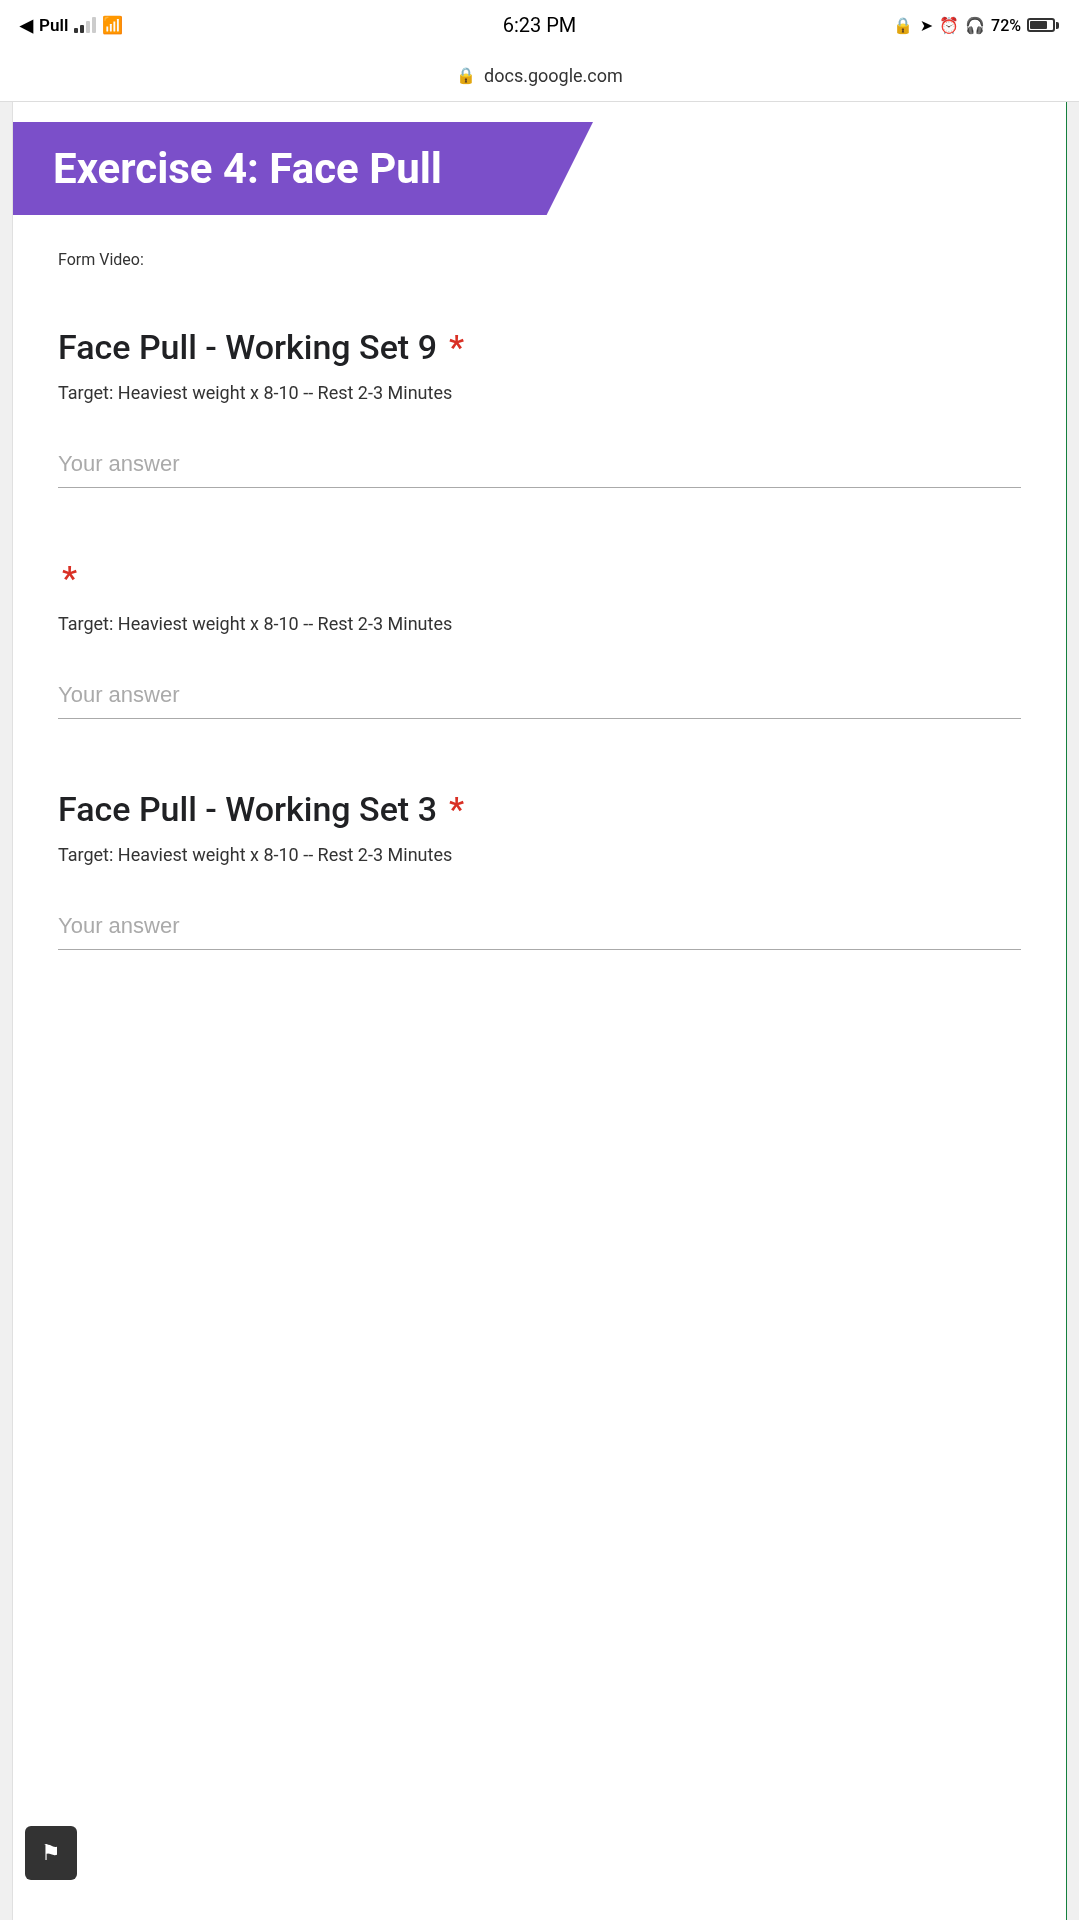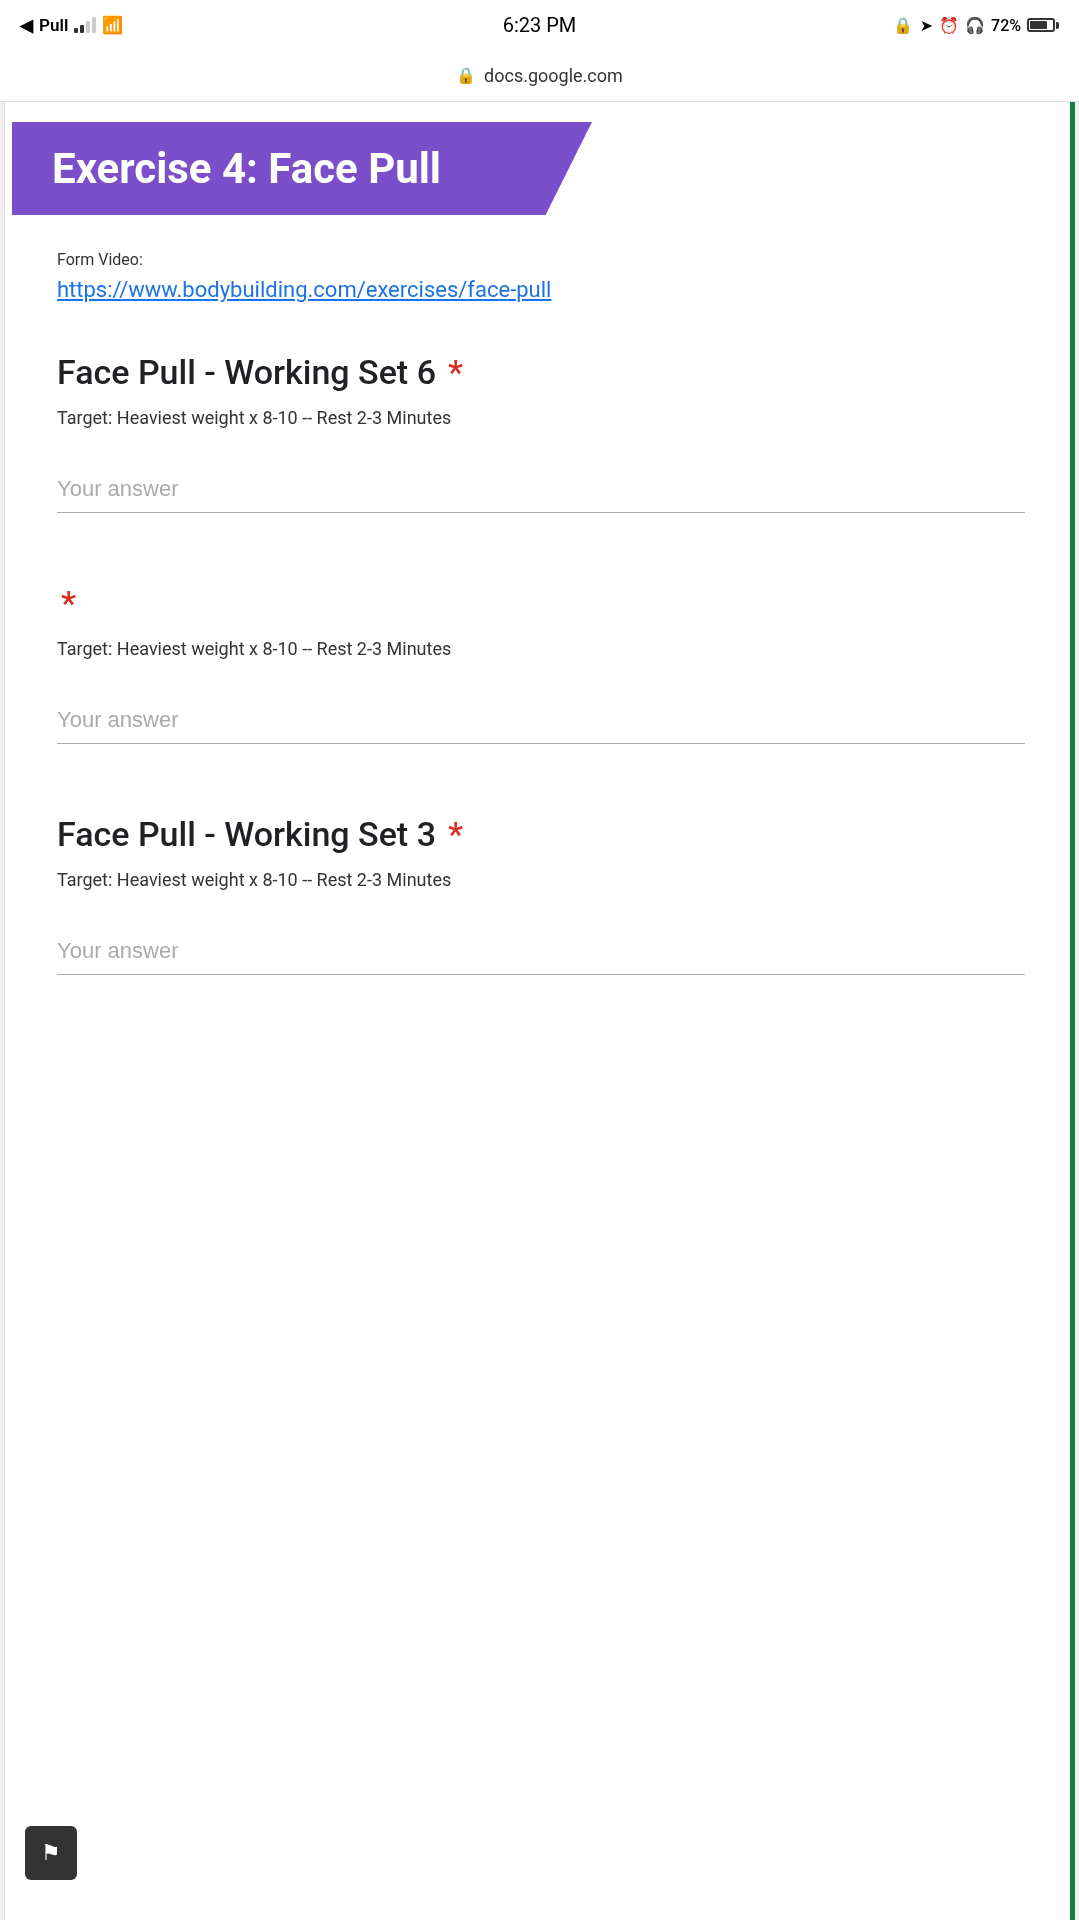--- a/index.html
+++ b/index.html
@@ -67,24 +67,23 @@
     }
 
     .url-bar .lock-icon {
       font-size: 16px;
     }
 
     
     .page-content {
       background: #ffffff;
       flex: 1;
-      margin: 0 4px;
+      margin: 0 12px;
       border-left: 1px solid #e0e0e0;
-      border-right: 5px solid #15803d;
-      padding-left: 7px;
+      border-right: 1px solid #15803d;
     }
 
     
     .exercise-banner {
       background: #7b4fc9;
       display: inline-block;
       padding: 22px 50px 22px 40px;
       margin: 20px 0 0 0;
       clip-path: polygon(0 0, 100% 0, 92% 100%, 0 100%);
       min-width: 580px;
@@ -257,27 +256,26 @@
 <div class="page-content">
 
   
   <div class="exercise-banner">
     <span class="exercise-banner-title">Exercise 4: Face Pull</span>
   </div>
 
   
   <div class="form-video-section">
     <div class="form-video-label">Form Video:</div>
-    <a class="form-video-link" href="#">https://www.bodybuilding.com/exercises/face-pull</a>
   </div>
 
   
   <div class="question-section">
     <div class="question-title">
-      <span>Face Pull - Working Set 6</span>
+      <span>Face Pull - Working Set 9</span>
       <span class="required-asterisk">*</span>
     </div>
     <div class="question-subtitle">Target: Heaviest weight x 8-10 -- Rest 2-3 Minutes</div>
     <input type="text" class="answer-input" placeholder="Your answer" style="">
   </div>
 
   
   <div class="question-section">
     <div class="question-title">
       <span class="required-asterisk">*</span>

